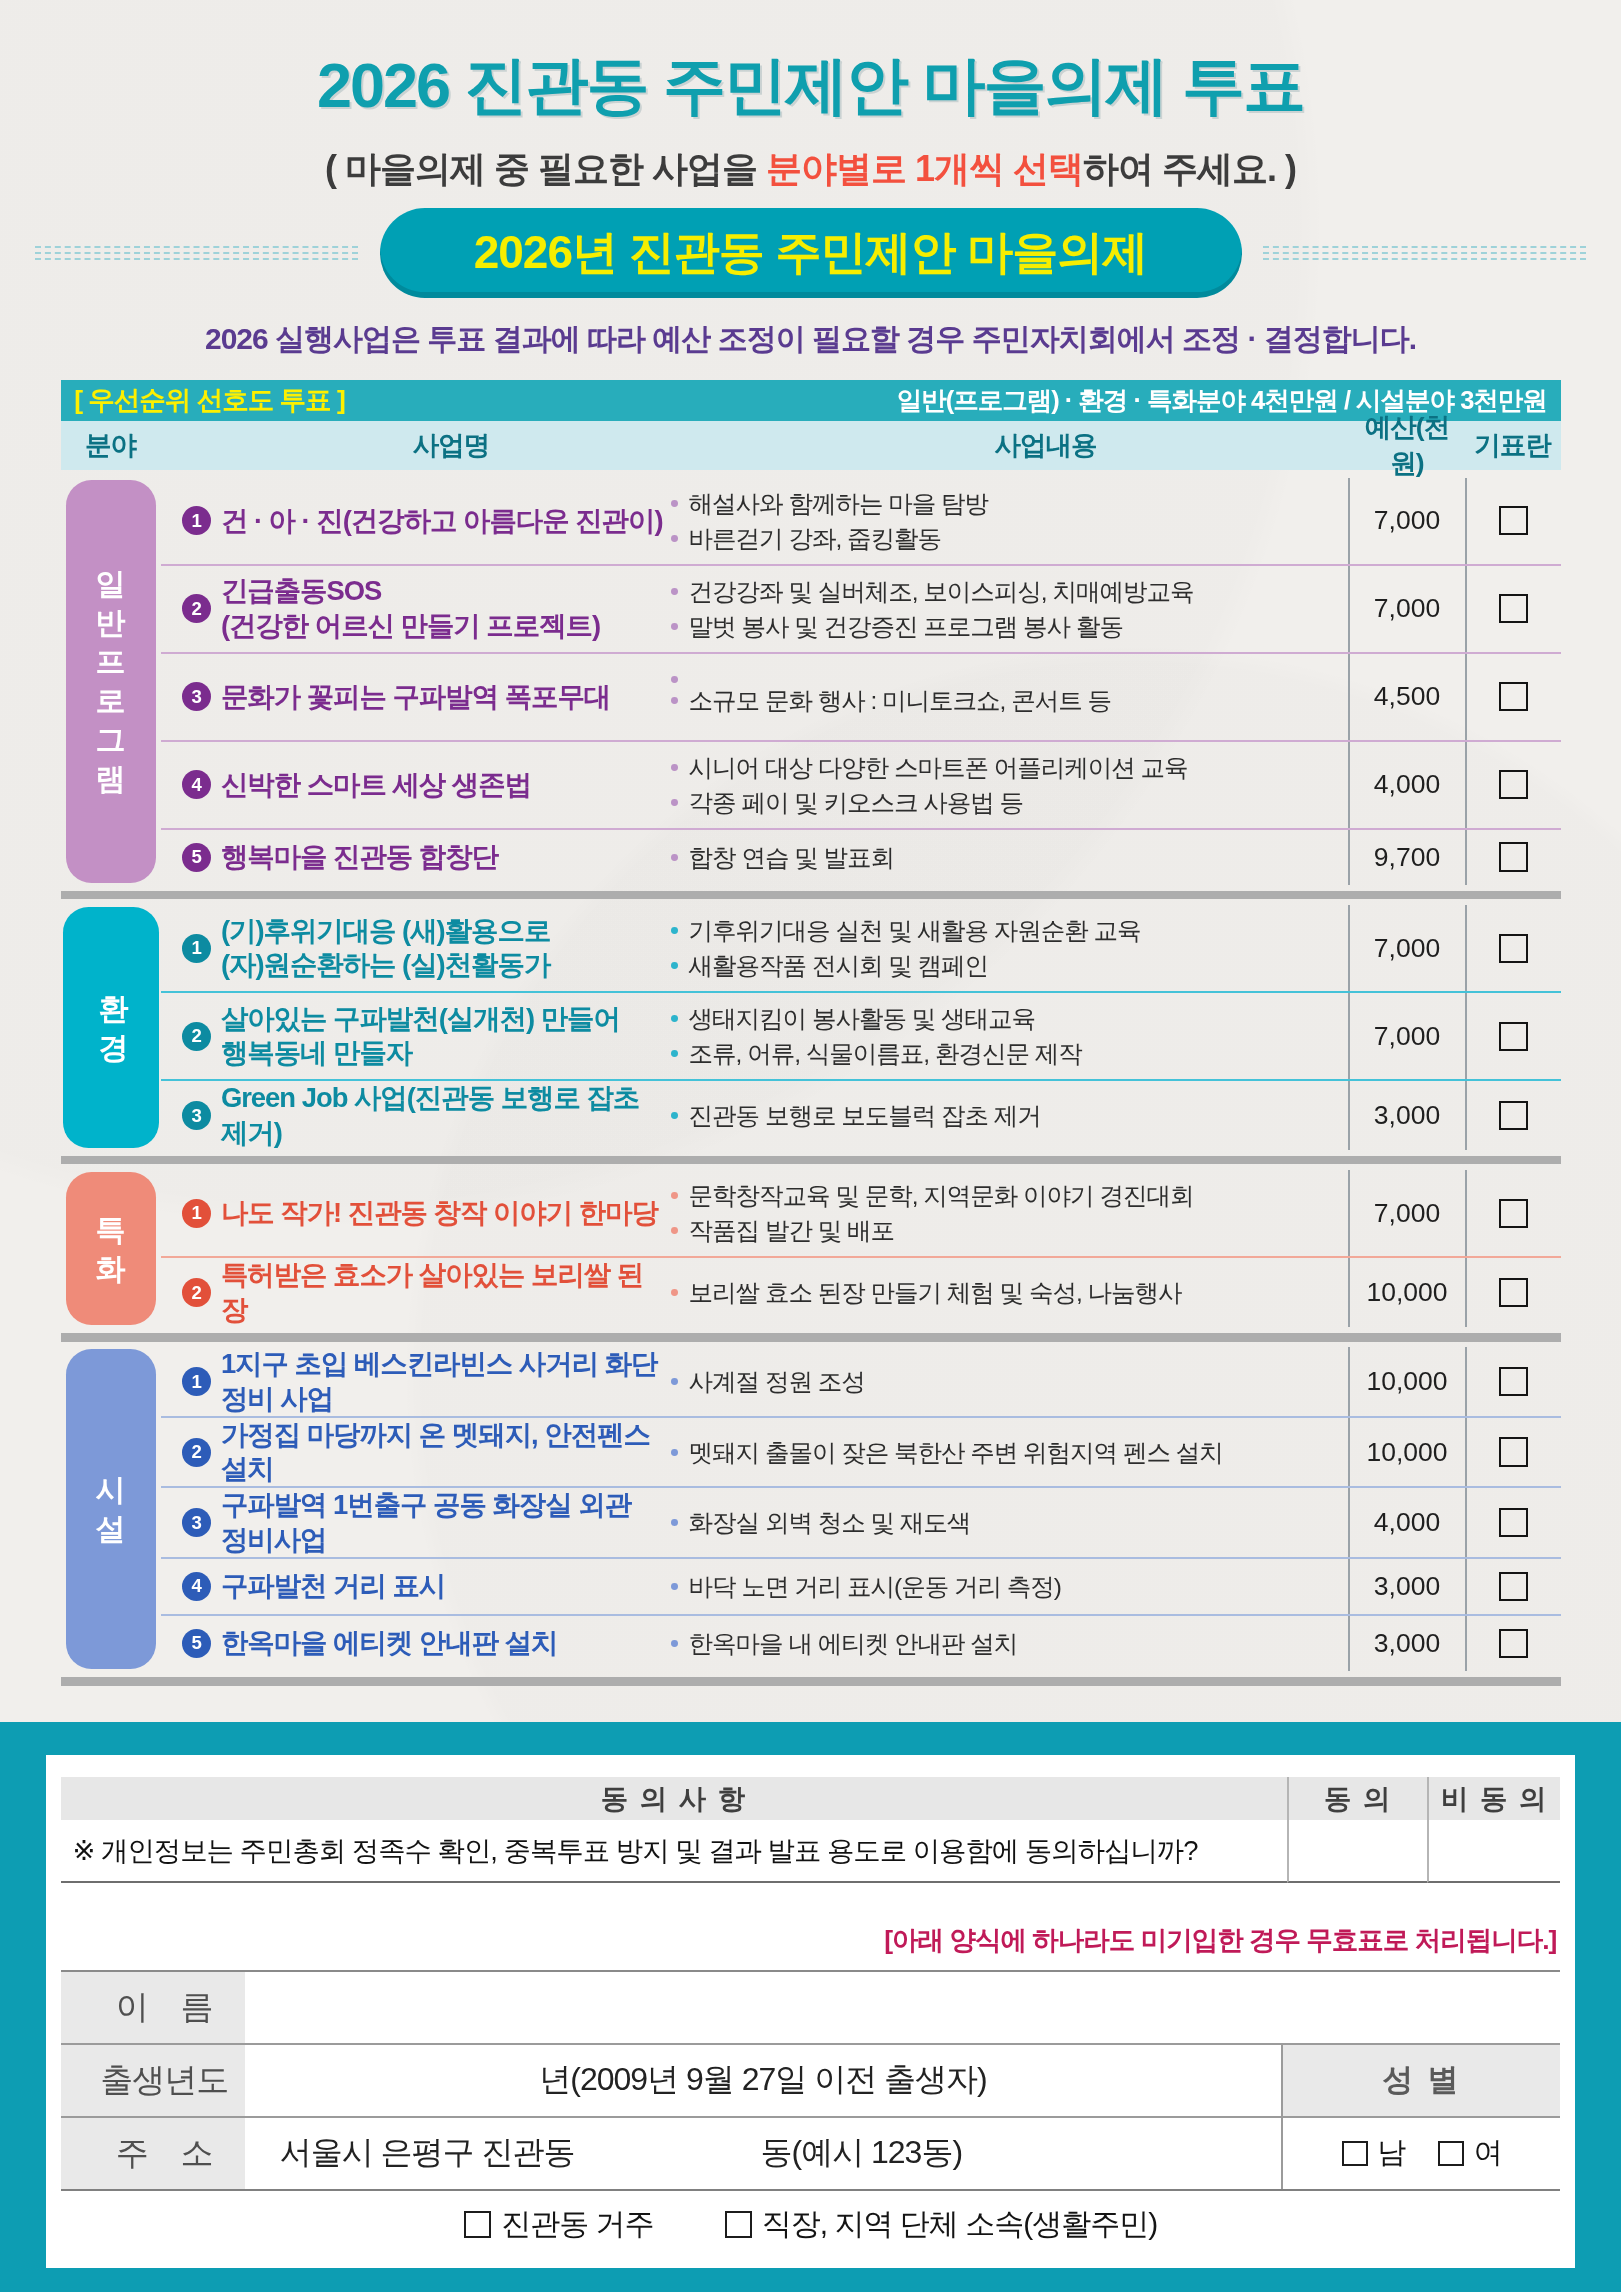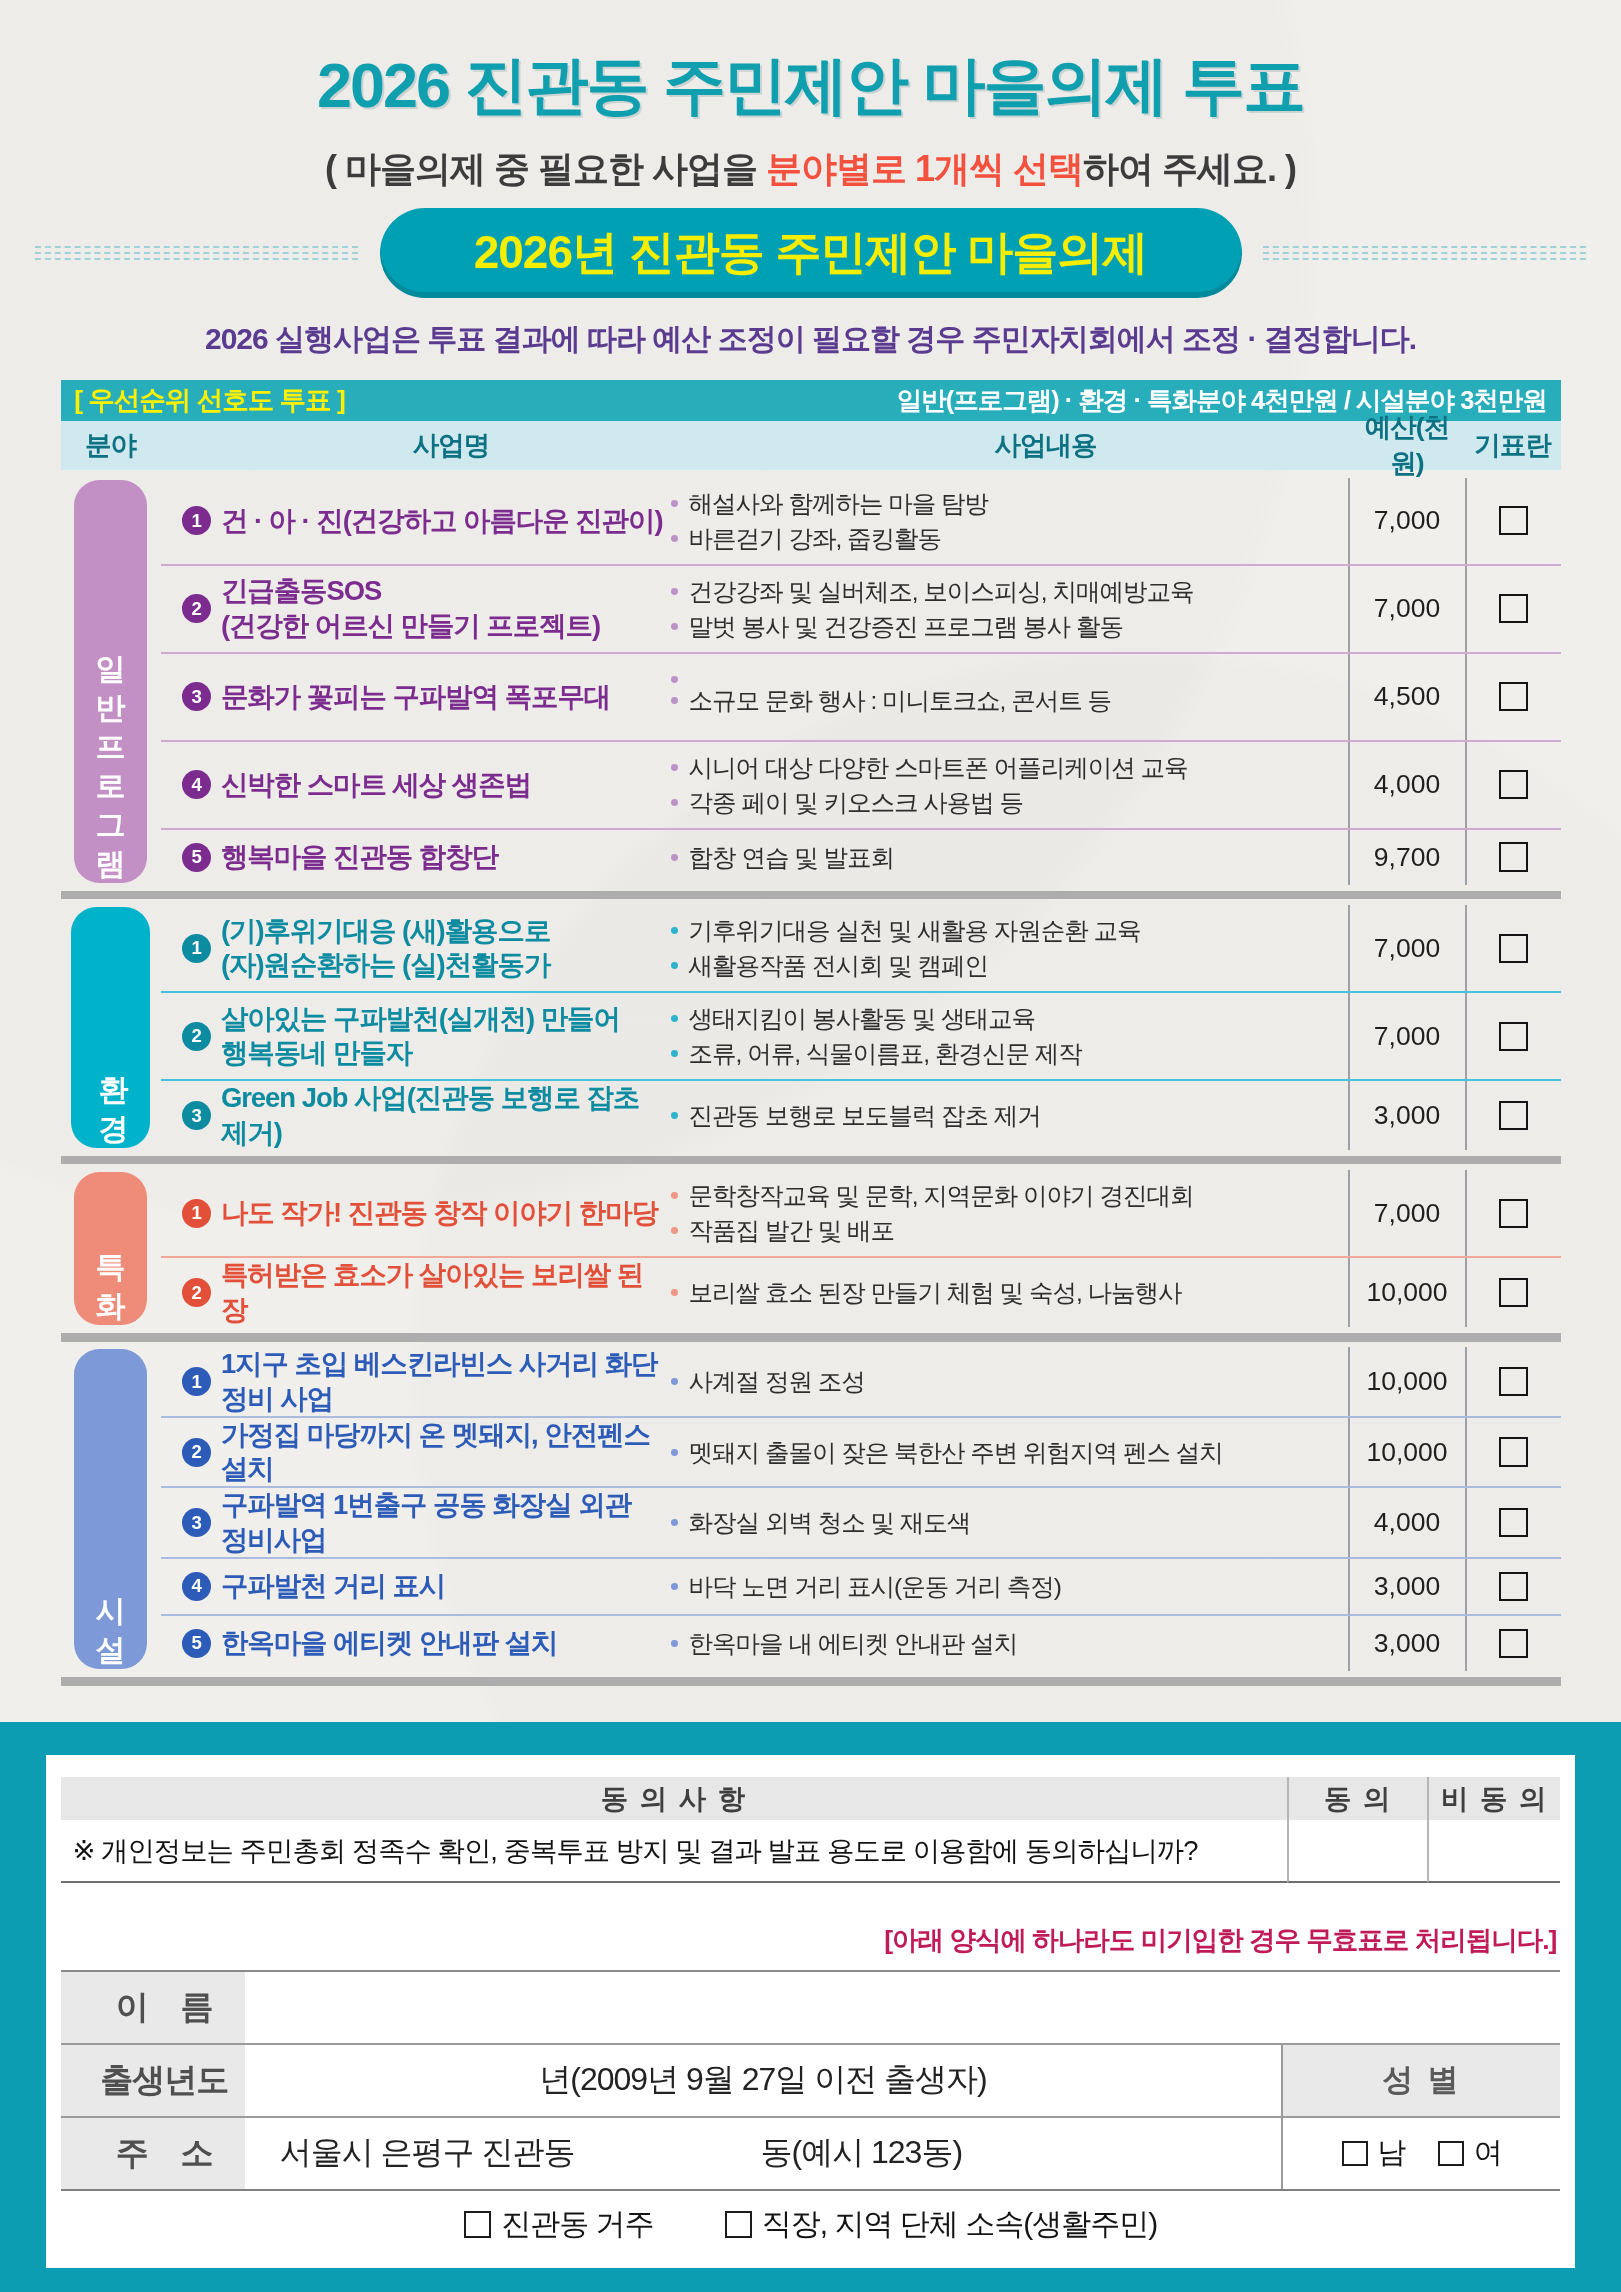--- a/index.html
+++ b/index.html
@@ -31,21 +31,21 @@
   
   .vtable{width:1500px;margin:19.6px auto 0;}
   .vt-top{height:41px;background:#28adbb;display:flex;align-items:center;justify-content:space-between;padding:0 13.7px;box-sizing:border-box;}
   .vt-top-left{color:#fdf000;font-weight:bold;font-size:26.5px;letter-spacing:-1px;}
   .vt-top-right{color:#ffffff;font-weight:bold;font-size:25.5px;letter-spacing:-1px;}
   .vt-cols{height:49px;background:#cfe9ee;display:flex;align-items:center;margin-bottom:7.8px;}
   .vt-cols span{font-size:26.5px;font-weight:bold;color:#0b7183;text-align:center;letter-spacing:-1px;}
   .col-cat{width:100px;}.col-name{width:581px;}.col-det{width:608px;}.col-bud{width:115px;}.col-chk{width:96px;}
   .sec{display:flex;}
   .cat{width:100px;display:flex;justify-content:center;padding:2px 0;}
-  .pill{width:73px;border-radius:25.5px;display:flex;align-items:flex-end;justify-content:center;}
+  .pill{width:90px;border-radius:25.5px;display:flex;align-items:center;justify-content:center;}
   .pill .vt{width:35px;word-break:break-all;text-align:center;font-size:30px;font-weight:bold;color:#fff;line-height:1.3;}
   .rows{flex:1;display:flex;flex-direction:column;}
   .vrow{display:flex;align-items:stretch;min-height:55px;}
   .vrow.tall{min-height:86px;}
   .c-name{width:481px;padding-left:21.6px;display:flex;align-items:center;}
   .cnum{flex:none;width:29px;height:29px;border-radius:50%;display:inline-flex;align-items:center;justify-content:center;
     color:#fff;font-size:18.6px;font-weight:bold;margin-right:9.8px;}
   .nm{font-size:27.4px;font-weight:bold;letter-spacing:-1px;line-height:1.25;white-space:pre-line;}
   .c-det{flex:1;display:flex;flex-direction:column;justify-content:center;padding:5.9px 0 5.9px 7.8px;}
   .dline{display:flex;align-items:center;line-height:35px;}
@@ -74,21 +74,21 @@
   .consent .bl{border-left:2px solid #b5b5b5;}
   .consent .qcell{height:61px;display:flex;align-items:center;padding-left:11.8px;
     font-size:27.4px;font-weight:normal;color:#121212;letter-spacing:-1px;border-bottom:2.9px solid #6e6e6e;}
   .consent .acell{border-bottom:2.9px solid #6e6e6e;}
   .invalid{margin-top:39px;text-align:right;font-size:26.5px;font-weight:bold;color:#c01a58;letter-spacing:-1px;padding-right:3.9px;}
   .itable{margin-top:11.8px;border-top:2px solid #8a8a8a;border-bottom:2px solid #808080;}
   .irow{display:grid;grid-template-columns:184px 1fr;min-height:71px;border-bottom:2px solid #9b9b9b;}
   .irow:last-child{border-bottom:none;}
   .irow.split{grid-template-columns:184px 1fr 279px;}
   .ilabel{background:#e9e9e9;display:flex;align-items:center;justify-content:center;
-    font-size:33px;font-weight:bold;color:#4f4f4f;letter-spacing:-1px;white-space:pre;padding-left:23px;}
+    font-size:33px;font-weight:normal;color:#4f4f4f;letter-spacing:-1px;white-space:pre;padding-left:23px;}
   .ival{display:flex;align-items:center;font-size:32px;color:#222;letter-spacing:-1px;}
   .ival.center{justify-content:center;}
   .ph-pre{color:#9a9a9a;margin-left:61px;font-size:33px;}
   .ph-dash{color:#6d6d6d;margin-left:157px;font-size:33px;}
   .addr1{margin-left:35px;}
   .addr2{margin-left:186px;}
   .gcell{border-left:2px solid #9b9b9b;display:flex;align-items:center;justify-content:center;gap:33px;}
   .ghead{border-left:2px solid #9b9b9b;background:#e9e9e9;display:flex;align-items:center;justify-content:center;
     font-size:31px;font-weight:bold;color:#5a5a5a;letter-spacing:2.9px;}
   .box{width:21.6px;height:21.6px;border:2.5px solid #1c1c1c;display:inline-block;margin-right:9.8px;vertical-align:-2px;}

